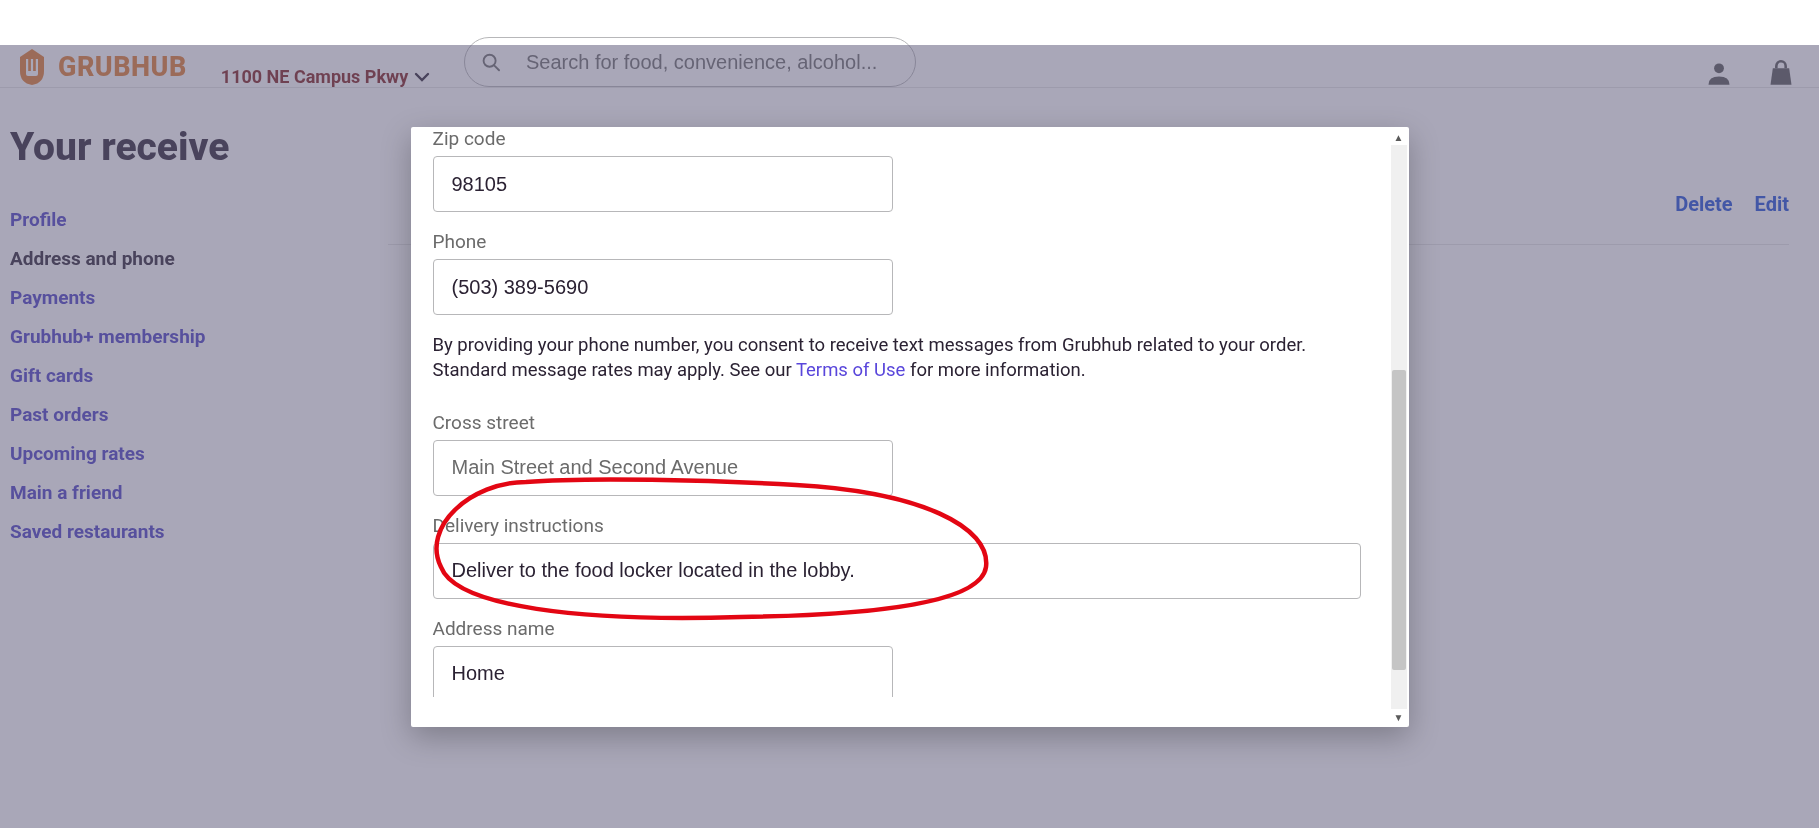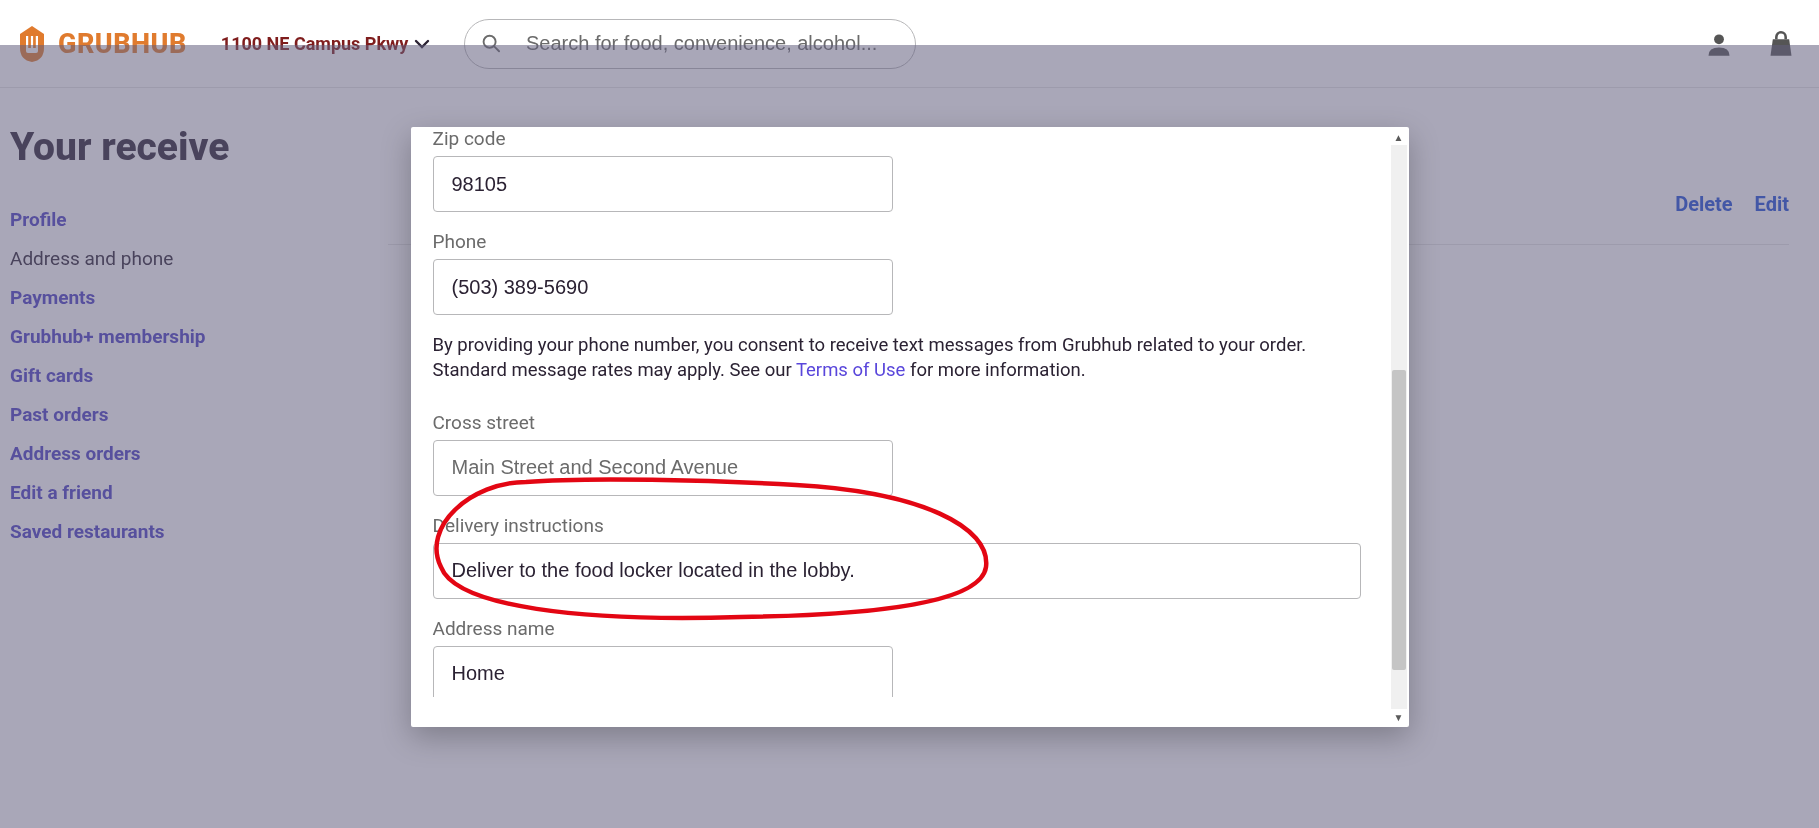--- a/index.html
+++ b/index.html
@@ -10,21 +10,21 @@
     height: 828px;
     overflow: hidden;
     position: relative;
     color: #2b2233;
   }
 
   
   .header {
     height: 88px;
     display: flex;
-    align-items: center;
+    align-items: flex-end;
     padding: 0 20px 0 10px;
     border-bottom: 1px solid #e4e4e4;
     position: relative;
   }
   .logo {
     display: flex;
     align-items: center;
     color: #e07b2e;
     font-weight: 800;
     font-size: 27px;
@@ -92,21 +92,21 @@
   }
   .sidebar a {
     display: block;
     font-size: 19px;
     color: #4a3fc4;
     padding: 8px 0;
     text-decoration: none;
     cursor: pointer;
     font-weight: bold;
   }
-  .sidebar a.active { color: #2b2233; font-weight: 400; }
+  .sidebar a.active { color: #2b2233; font-weight: 700; }
 
   .content {
     flex: 1;
     padding-top: 80px;
     padding-right: 30px;
   }
   .actions {
     display: flex;
     gap: 22px;
     justify-content: flex-end;
@@ -263,22 +263,22 @@
 
 <div class="page">
   <aside class="sidebar">
     <h1>Your receive</h1>
     <a>Profile</a>
     <a class="active">Address and phone</a>
     <a>Payments</a>
     <a>Grubhub+ membership</a>
     <a>Gift cards</a>
     <a>Past orders</a>
-    <a>Address orders</a>
-    <a>Edit a friend</a>
+    <a>Upcoming rates</a>
+    <a>Main a friend</a>
     <a>Saved restaurants</a>
   </aside>
 
   <main class="content">
     <div class="actions">
       <a>Delete</a>
       <a>Edit</a>
     </div>
     <hr class="content-hr">
   </main>

